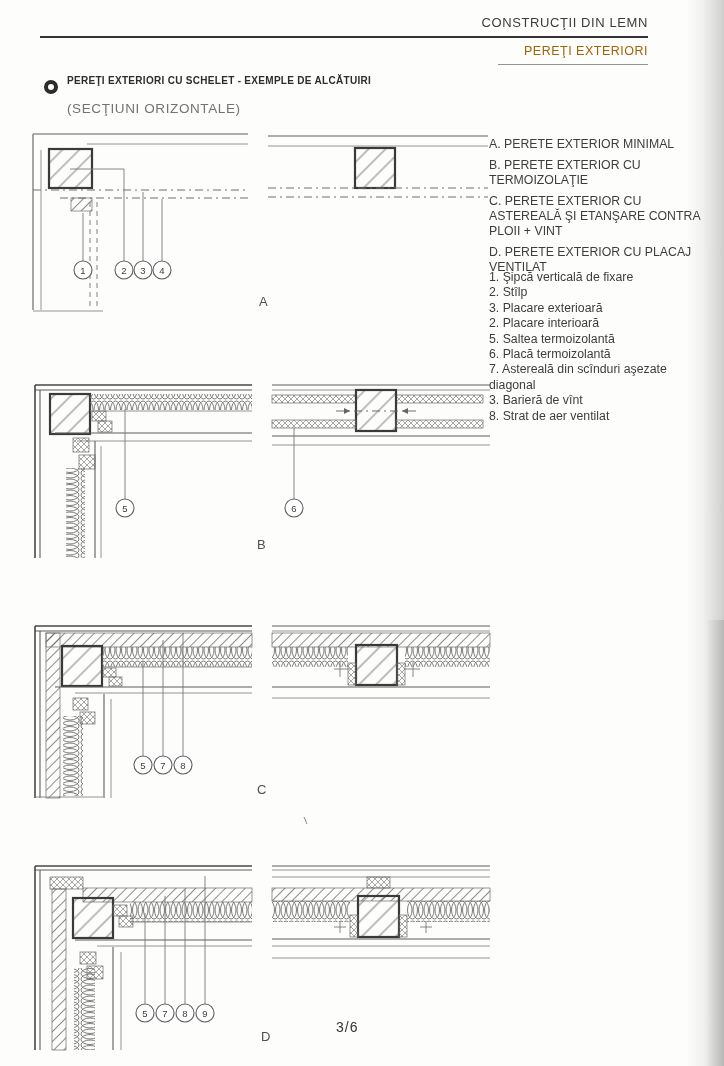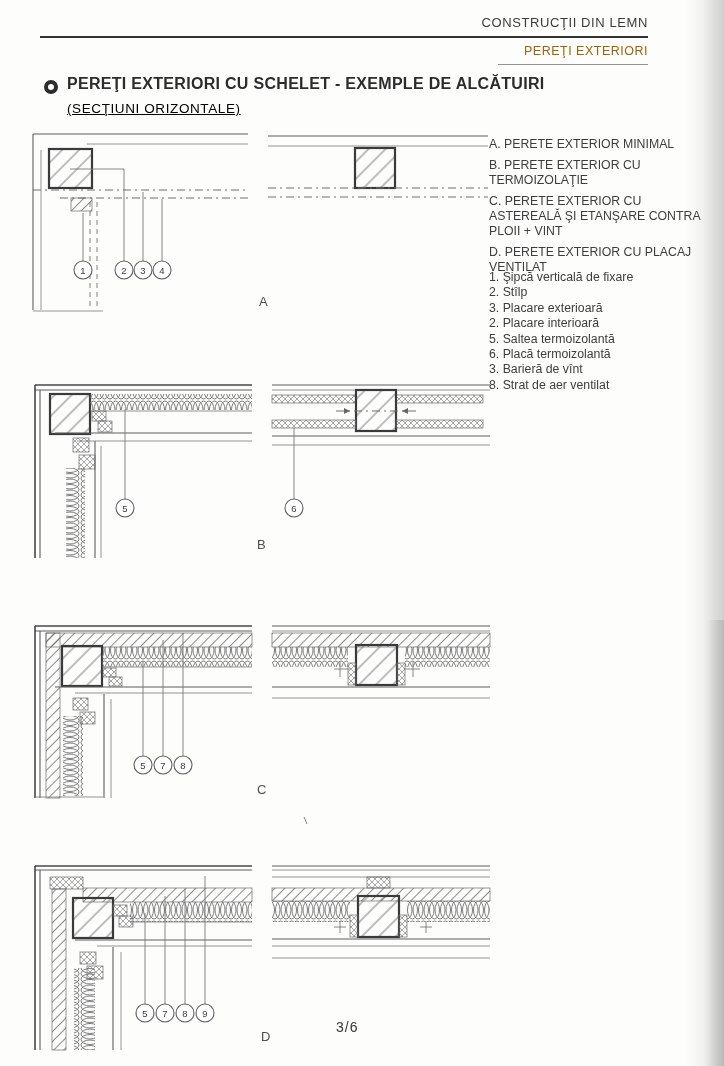--- a/index.html
+++ b/index.html
@@ -4,22 +4,22 @@
 <style>
   html,body{margin:0;padding:0;background:#e9e9e9;}
   .page{position:relative;width:724px;height:1066px;background:#fdfdfc;overflow:hidden;
         font-family:"Liberation Sans", sans-serif;}
   .abs{position:absolute;}
   .hdr1{top:15px;right:76px;font-size:13px;color:#3b3b3b;letter-spacing:.6px;}
   .rule1{left:40px;top:36px;width:608px;height:2px;background:#333;}
   .hdr2{top:44px;right:76px;font-size:12.5px;color:#a16207;letter-spacing:.5px;}
   .rule2{left:498px;top:64px;width:150px;height:1px;background:#929292;}
   .bullet{left:44px;top:80px;width:6px;height:6px;border:4px solid #2c2c2c;border-radius:50%;}
-  .title{left:67px;top:75px;font-size:16px;font-weight:bold;color:#2c2c2c;letter-spacing:.3px;white-space:nowrap;}
-  .subtitle{left:67px;top:101px;font-size:13.5px;color:#000000;letter-spacing:.6px;text-decoration:underline;}
+  .title{left:67px;top:75px;font-size:10px;font-weight:bold;color:#2c2c2c;letter-spacing:.3px;white-space:nowrap;}
+  .subtitle{left:67px;top:101px;font-size:13.5px;color:#737373;letter-spacing:.6px;}
   .legend{left:489px;top:137px;width:213px;font-size:12.3px;color:#3d3d3d;line-height:15px;}
   .wtype{margin-bottom:6px;}
   .components{left:489px;top:270px;width:218px;font-size:12.3px;color:#3d3d3d;line-height:15.4px;}
   .shadow{right:0;top:0;width:38px;height:1066px;
           background:linear-gradient(to right, rgba(130,130,130,0) 0%, rgba(130,130,130,.10) 45%, rgba(115,115,115,.34) 100%);}
   .shadow2{right:0;top:620px;width:18px;height:446px;
           background:linear-gradient(to right, rgba(120,120,120,0) 0%, rgba(105,105,105,.22) 100%);}
   svg.draw{position:absolute;left:0;top:0;}
   .ln{stroke:#5e5e5e;stroke-width:1.1;fill:none;}
   .lnb{stroke:#474747;stroke-width:1.6;fill:none;}
@@ -58,20 +58,21 @@
     <div class="wtype">D. PERETE EXTERIOR CU PLACAJ VENTILAT</div>
   </div>
 
   <div class="abs components">
     <div>1. Şipcă verticală de fixare</div>
     <div>2. Stîlp</div>
     <div>3. Placare exterioară</div>
     <div>2. Placare  interioară</div>
     <div>5. Saltea termoizolantă</div>
     <div>6. Placă termoizolantă</div>
+    <div>7. Astereală din scînduri aşezate diagonal</div>
     <div>3. Barieră de vînt</div>
     <div>8. Strat de aer ventilat</div>
   </div>
 
   <svg class="draw" width="724" height="1066" viewBox="0 0 724 1066">
     <defs>
       <pattern id="pStud" patternUnits="userSpaceOnUse" width="12" height="12" patternTransform="rotate(-45)">
         <line x1="0" y1="6" x2="12" y2="6" stroke="#6e6e6e" stroke-width="0.9"></line>
       </pattern>
       <pattern id="pBoard" patternUnits="userSpaceOnUse" width="7" height="7" patternTransform="rotate(-45)">

